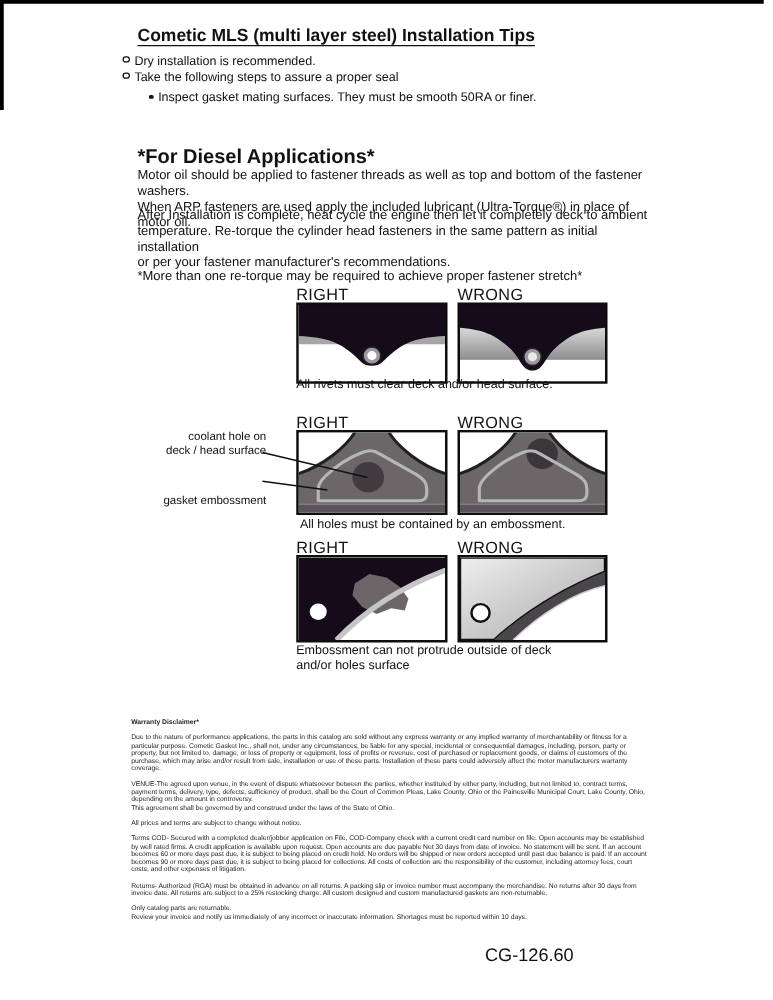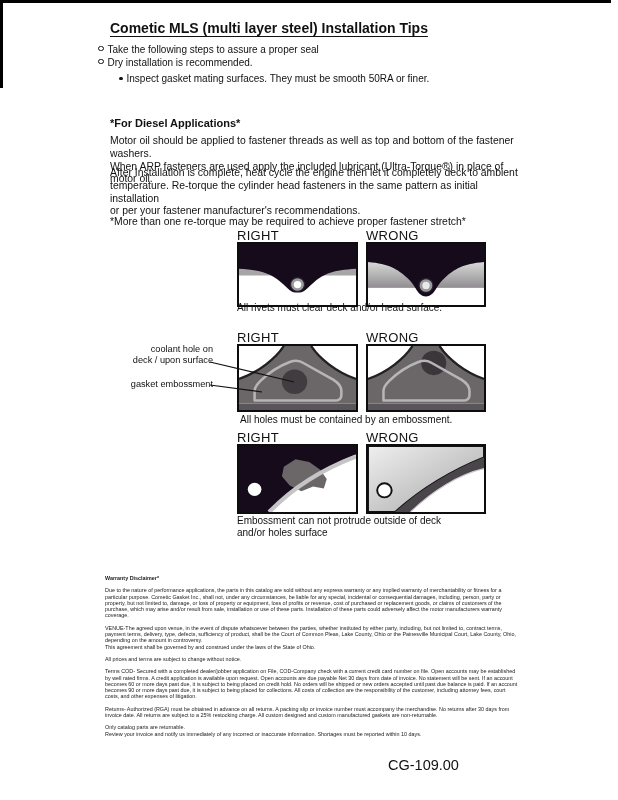--- a/index.html
+++ b/index.html
@@ -12,21 +12,21 @@
          text-decoration:underline;text-underline-offset:3px;white-space:nowrap;}
 
   .tips{position:absolute;left:98px;top:43px;font-size:10px;line-height:13px;}
   .subtips{position:absolute;left:119px;top:72px;font-size:10px;line-height:13px;}
   .b-row{white-space:nowrap;}
   .b-open{display:inline-block;width:3.5px;height:3.5px;border:1px solid #111;border-radius:50%;
           margin-right:4px;vertical-align:2px;}
   .b-solid{display:inline-block;width:3.5px;height:3.5px;background:#111;border-radius:50%;
            margin-right:4px;vertical-align:2px;}
 
-  .h2{position:absolute;left:110px;top:117px;font-size:11px;font-weight:bold;}
+  .h2{position:absolute;left:110px;top:117px;font-size:16px;font-weight:bold;}
   .body{position:absolute;left:110px;width:410px;font-size:10.4px;line-height:12.8px;
         white-space:pre-line;margin:0;}
   .p1{top:135px;} .p2{top:167px;} .note{top:216px;}
 
   .rw-label{position:absolute;width:121px;text-align:left;font-size:13px;letter-spacing:.3px;}
   .panel{position:absolute;box-sizing:border-box;border:2px solid #0d0d0d;background:#fff;}
   .panel svg{display:block;width:100%;height:100%;}
   .cap{position:absolute;font-size:10px;line-height:11.5px;white-space:pre-line;}
 
   .side-label{position:absolute;left:118px;width:95px;text-align:right;font-size:9.2px;
@@ -42,22 +42,22 @@
 </head>
 <body>
 
 <div class="page">
   <div class="scan-top"></div>
   <div class="scan-left"></div>
 
   <div class="title">Cometic MLS (multi layer steel) Installation Tips</div>
 
   <div class="tips">
+      <div class="b-row"><span class="b-open"></span><span>Dry installation is recommended.</span></div>
       <div class="b-row"><span class="b-open"></span><span>Take the following steps to assure a proper seal</span></div>
-      <div class="b-row"><span class="b-open"></span><span>Dry installation is recommended.</span></div>
     </div>
   <div class="subtips">
       <div class="b-row"><span class="b-solid"></span><span>Inspect gasket mating surfaces. They must be smooth 50RA or finer.</span></div>
     </div>
 
   <div class="h2">*For Diesel Applications*</div>
   <p class="body p1">Motor oil should be applied to fastener threads as well as top and bottom of the fastener washers.
 When ARP fasteners are used apply the included lubricant (Ultra-Torque®) in place of motor oil.</p>
   <p class="body p2">After Installation is complete, heat cycle the engine then let it completely deck to ambient
 temperature. Re-torque the cylinder head fasteners in the same pattern as initial installation
@@ -91,22 +91,22 @@
       <circle cx="60" cy="43.5" r="7.2" fill="#9c9a9c" stroke="#2a2030" stroke-width="1.2"></circle>
       <circle cx="60" cy="43.5" r="3.8" fill="#e9e9e9"></circle>
     </svg>
   </div>
   <div class="cap" style="left:237px;top:302px;text-align:right;">All rivets must clear deck and/or head surface.</div>
 
   <div class="rw-label" style="left:237px;top:330px;">RIGHT</div>
   <div class="rw-label" style="left:366px;top:330px;">WRONG</div>
 
   <div class="side-label" style="top:344px;">coolant hole on
-deck / upon surface</div>
-  <div class="side-label" style="top:379px;">gasket embossment</div>
+deck / head surface</div>
+  <div class="side-label" style="top:395px;">gasket embossment</div>
 
   <div class="panel" style="left:237px;top:344px;width:121px;height:68px;">
     <svg viewBox="0 0 120 68" preserveAspectRatio="none">
       <rect x="0" y="0" width="120" height="68" fill="#6b6769"></rect>
       <path d="M0,0 L46,0 C38,13 20,28 0,35 Z" fill="#ffffff"></path>
       <path d="M46,0 C38,13 20,28 0,35" stroke="#232023" stroke-width="2.5" fill="none"></path>
       <path d="M120,0 L74,0 C82,13 100,28 120,35 Z" fill="#ffffff"></path>
       <path d="M74,0 C82,13 100,28 120,35" stroke="#232023" stroke-width="2.5" fill="none"></path>
       <rect x="0" y="61" width="120" height="7" fill="#59555a"></rect>
       <line x1="0" y1="61" x2="120" y2="61" stroke="#8f8b8f" stroke-width="1"></line>
@@ -172,14 +172,14 @@
         <p class="fp">VENUE-The agreed upon venue, in the event of dispute whatsoever between the parties, whether instituted by either party, including, but not limited to, contract terms, payment terms, delivery, type, defects, sufficiency of product, shall be the Court of Common Pleas, Lake County, Ohio or the Painesville Municipal Court, Lake County, Ohio, depending on the amount in controversy.
 This agreement shall be governed by and construed under the laws of the State of Ohio.</p>
         <p class="fp">All prices and terms are subject to change without notice.</p>
         <p class="fp">Terms COD- Secured with a completed dealer/jobber application on File, COD-Company check with a current credit card number on file. Open accounts may be established by well rated firms. A credit application is available upon request. Open accounts are due payable Net 30 days from date of invoice. No statement will be sent. If an account becomes 60 or more days past due, it is subject to being placed on credit hold. No orders will be shipped or new orders accepted until past due balance is paid. If an account becomes 90 or more days past due, it is subject to being placed for collections. All costs of collection are the responsibility of the customer, including attorney fees, court costs, and other expenses of litigation.</p>
         <p class="fp">Returns- Authorized (RGA) must be obtained in advance on all returns. A packing slip or invoice number must accompany the merchandise. No returns after 30 days from invoice date. All returns are subject to a 25% restocking charge. All custom designed and custom manufactured gaskets are non-returnable.</p>
         <p class="fp">Only catalog parts are returnable.
 Review your invoice and notify us immediately of any incorrect or inaccurate information. Shortages must be reported within 10 days.</p>
       </div>
   </div>
 
-  <div class="code">CG-109.00</div>
+  <div class="code">CG-126.60</div>
 </div>
 
 </body></html>

